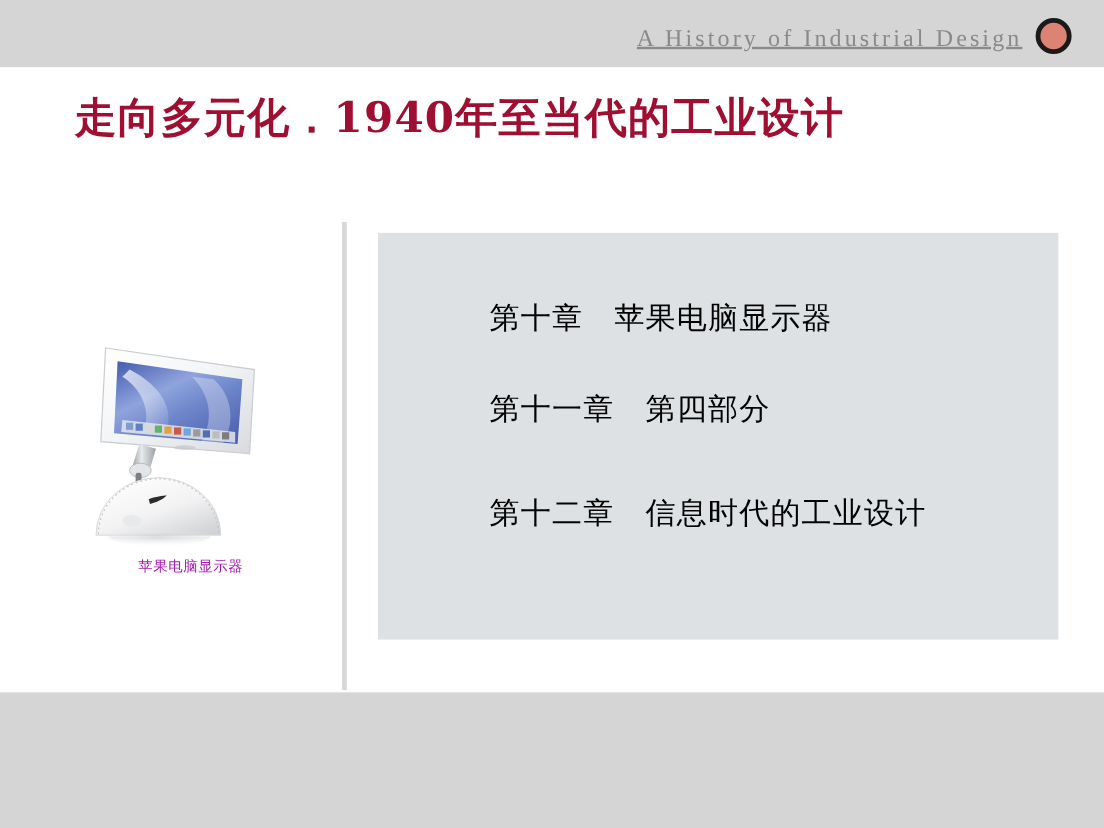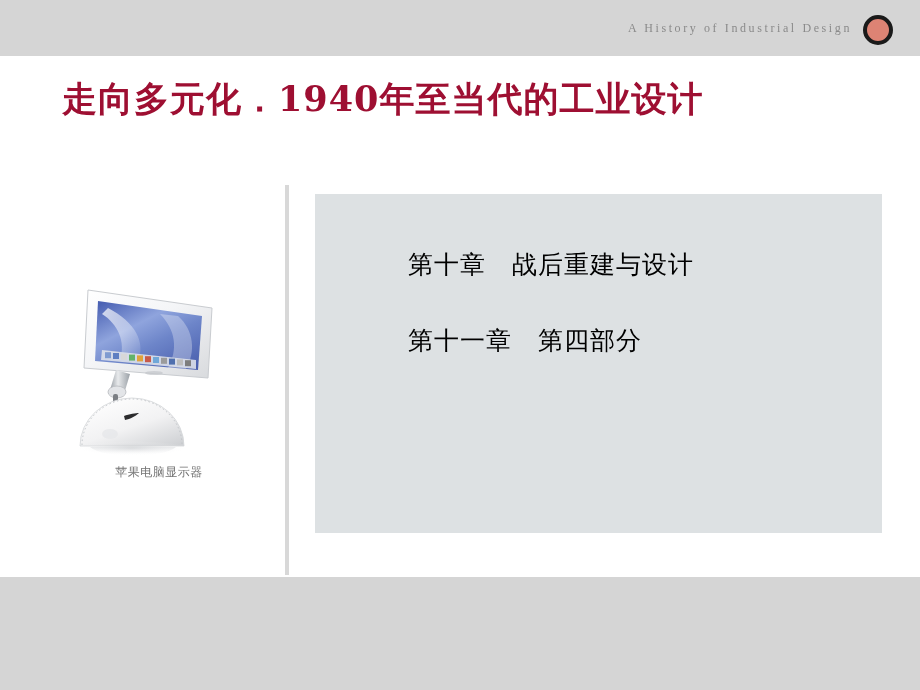--- a/index.html
+++ b/index.html
@@ -30,25 +30,26 @@
     left: 0; top: 0;
     width: 920px;
     height: 56px;
     background: #d5d5d5;
   }
   .header-title {
     position: absolute;
     right: 68px;
     top: 22px;
     font-family: "Liberation Serif", "DejaVu Serif", serif;
-    font-size: 12px;
+    font-size: 20px;
     letter-spacing: 2.6px;
     color: #8a8a8a;
     white-space: nowrap;
     line-height: 1;
+    text-decoration: underline;
   }
   .header-dot {
     position: absolute;
     left: 863px;
     top: 15px;
     width: 30px;
     height: 30px;
     border-radius: 50%;
     background: #dd8374;
     border: 4px solid #1a1a1a;
@@ -91,21 +92,21 @@
     position: relative;
     width: 200px;
     height: 210px;
     margin: 0 auto;
   }
 
   .figure-caption {
     margin-top: 6px;
     font-family: "DejaVu Sans", "Liberation Sans", sans-serif;
     font-size: 12px;
-    color: #737373;
+    color: #a21caf;
     letter-spacing: 0.5px;
     line-height: 1;
     margin-left: 18px;
   }
 
   
   .content-panel {
     position: absolute;
     left: 315px;
     top: 194px;
@@ -229,20 +230,21 @@
 
         <ellipse cx="82" cy="198" rx="56" ry="7" fill="url(#shadowG)"></ellipse>
         <path d="M40,197 A46,14 0 0 0 126,197 Z" fill="url(#reflG)"></path>
       </svg>
     </div>
     <div class="figure-caption">苹果电脑显示器</div>
   </div>
 
   <div class="content-panel">
     <div class="chapter-list">
-      <div class="chapter-line gap-a">第十章　战后重建与设计</div>
+      <div class="chapter-line gap-a">第十章　苹果电脑显示器</div>
       <div class="chapter-line gap-b">第十一章　第四部分</div>
+      <div class="chapter-line">第十二章　信息时代的工业设计</div>
     </div>
   </div>
 
   <div class="footer-band"></div>
 
 </div>
 
 </body></html>

